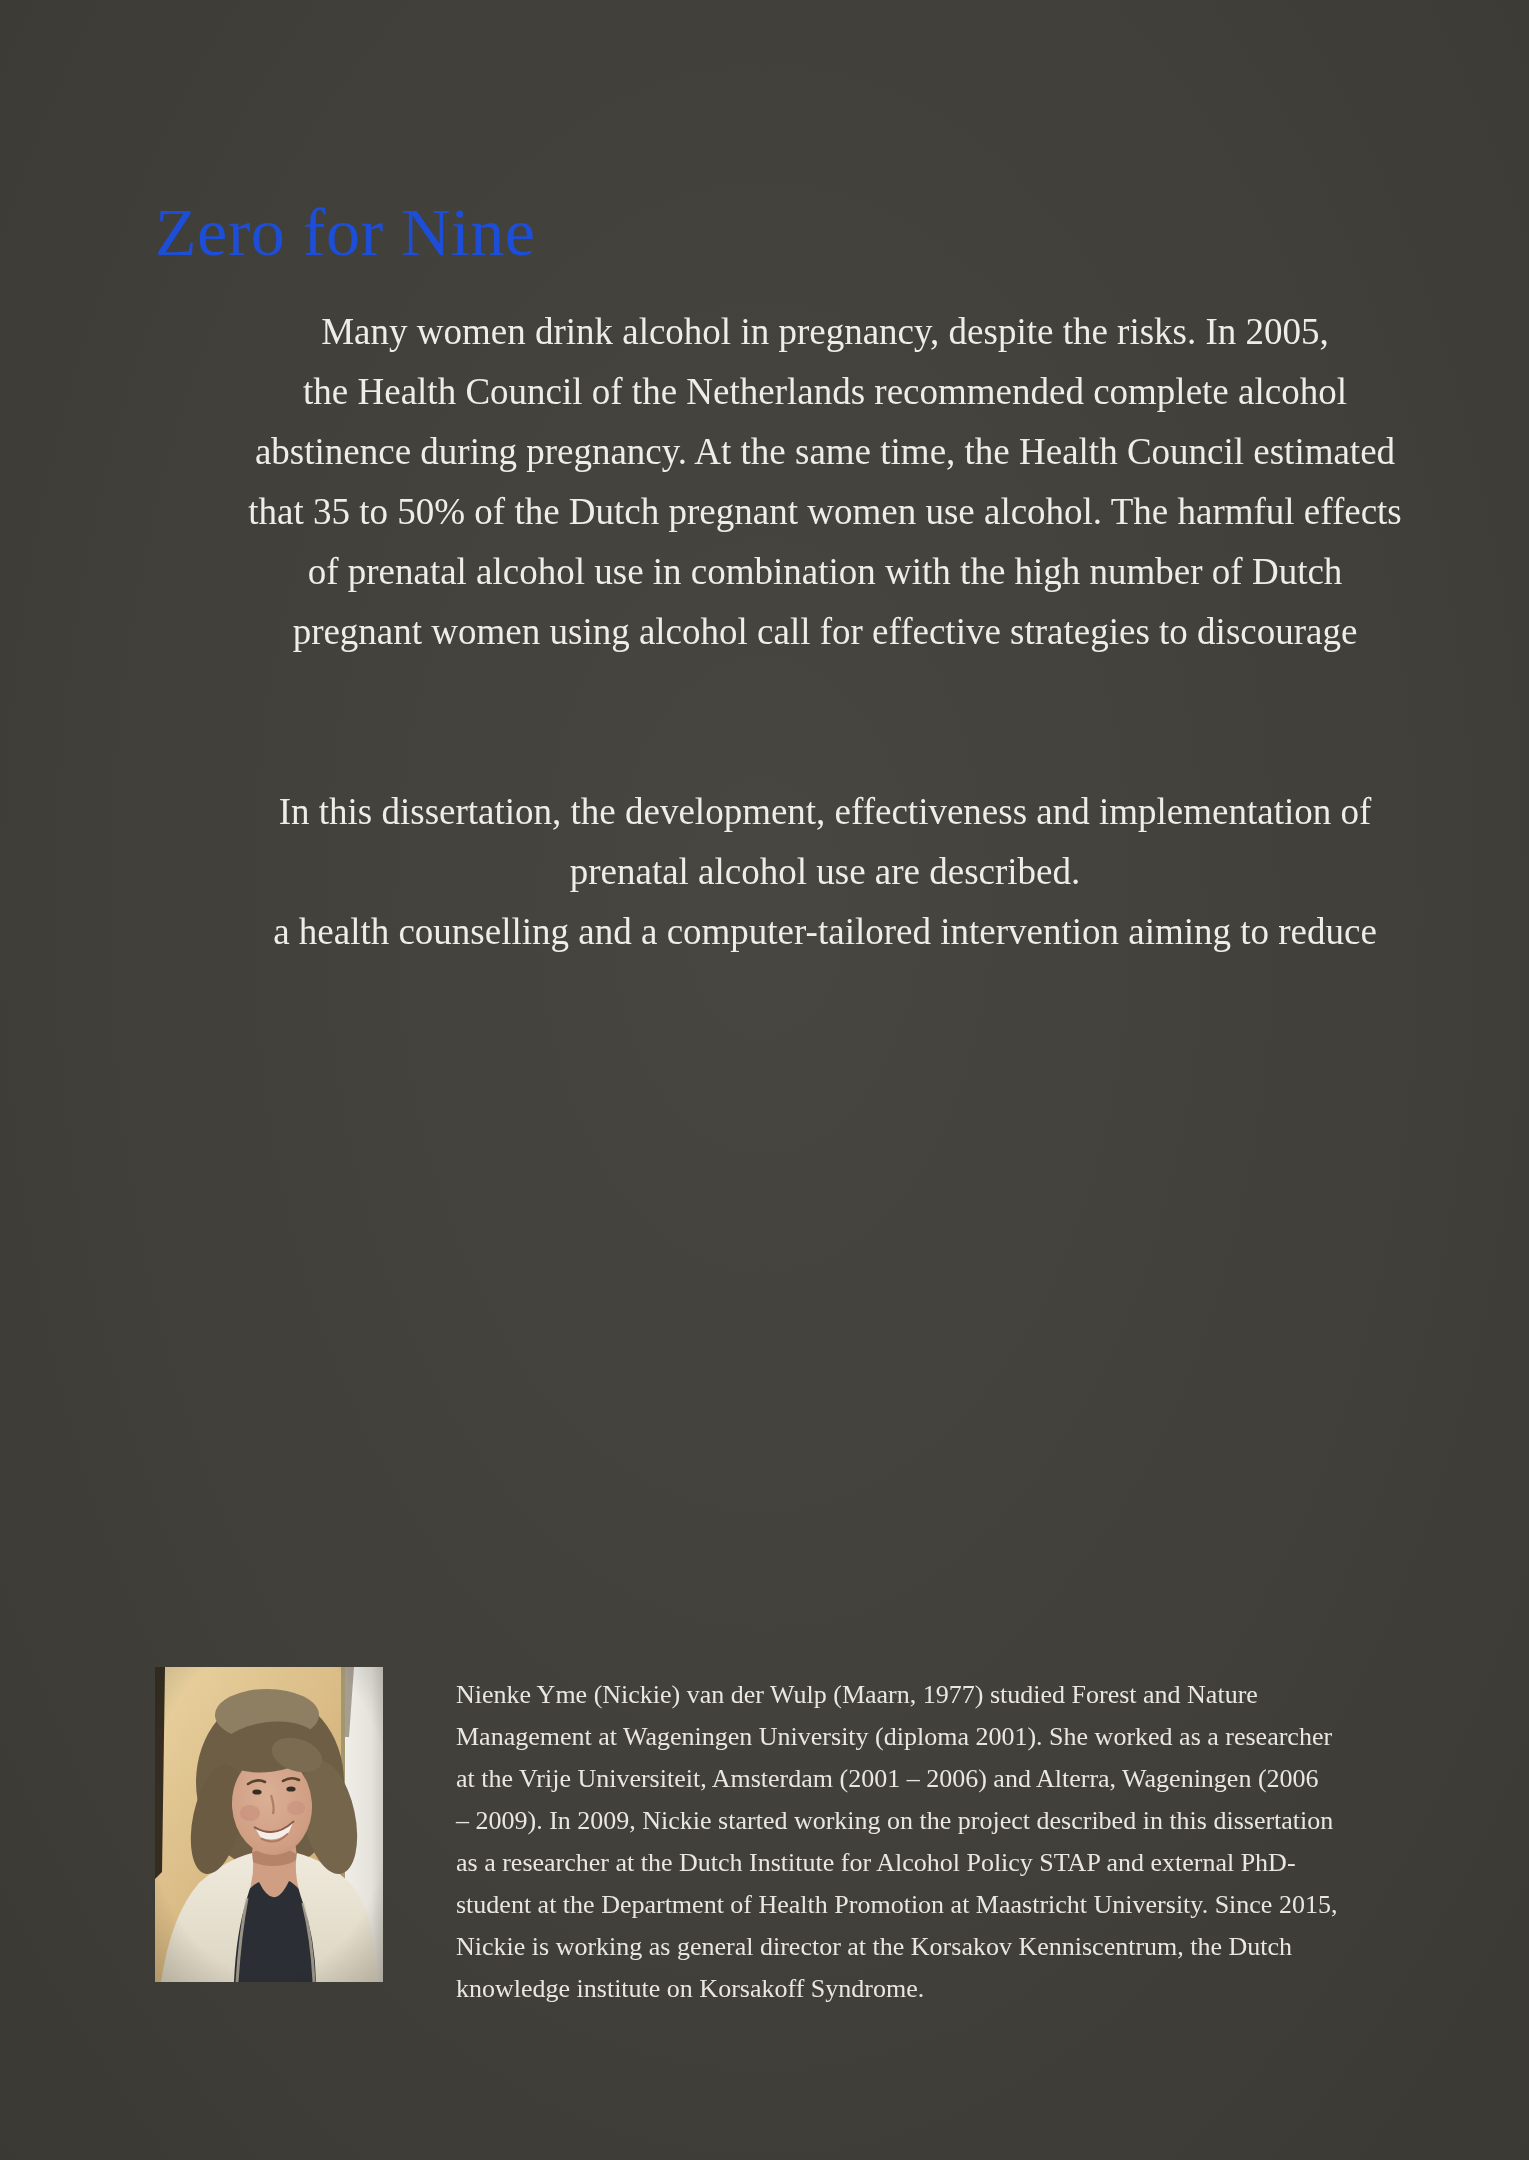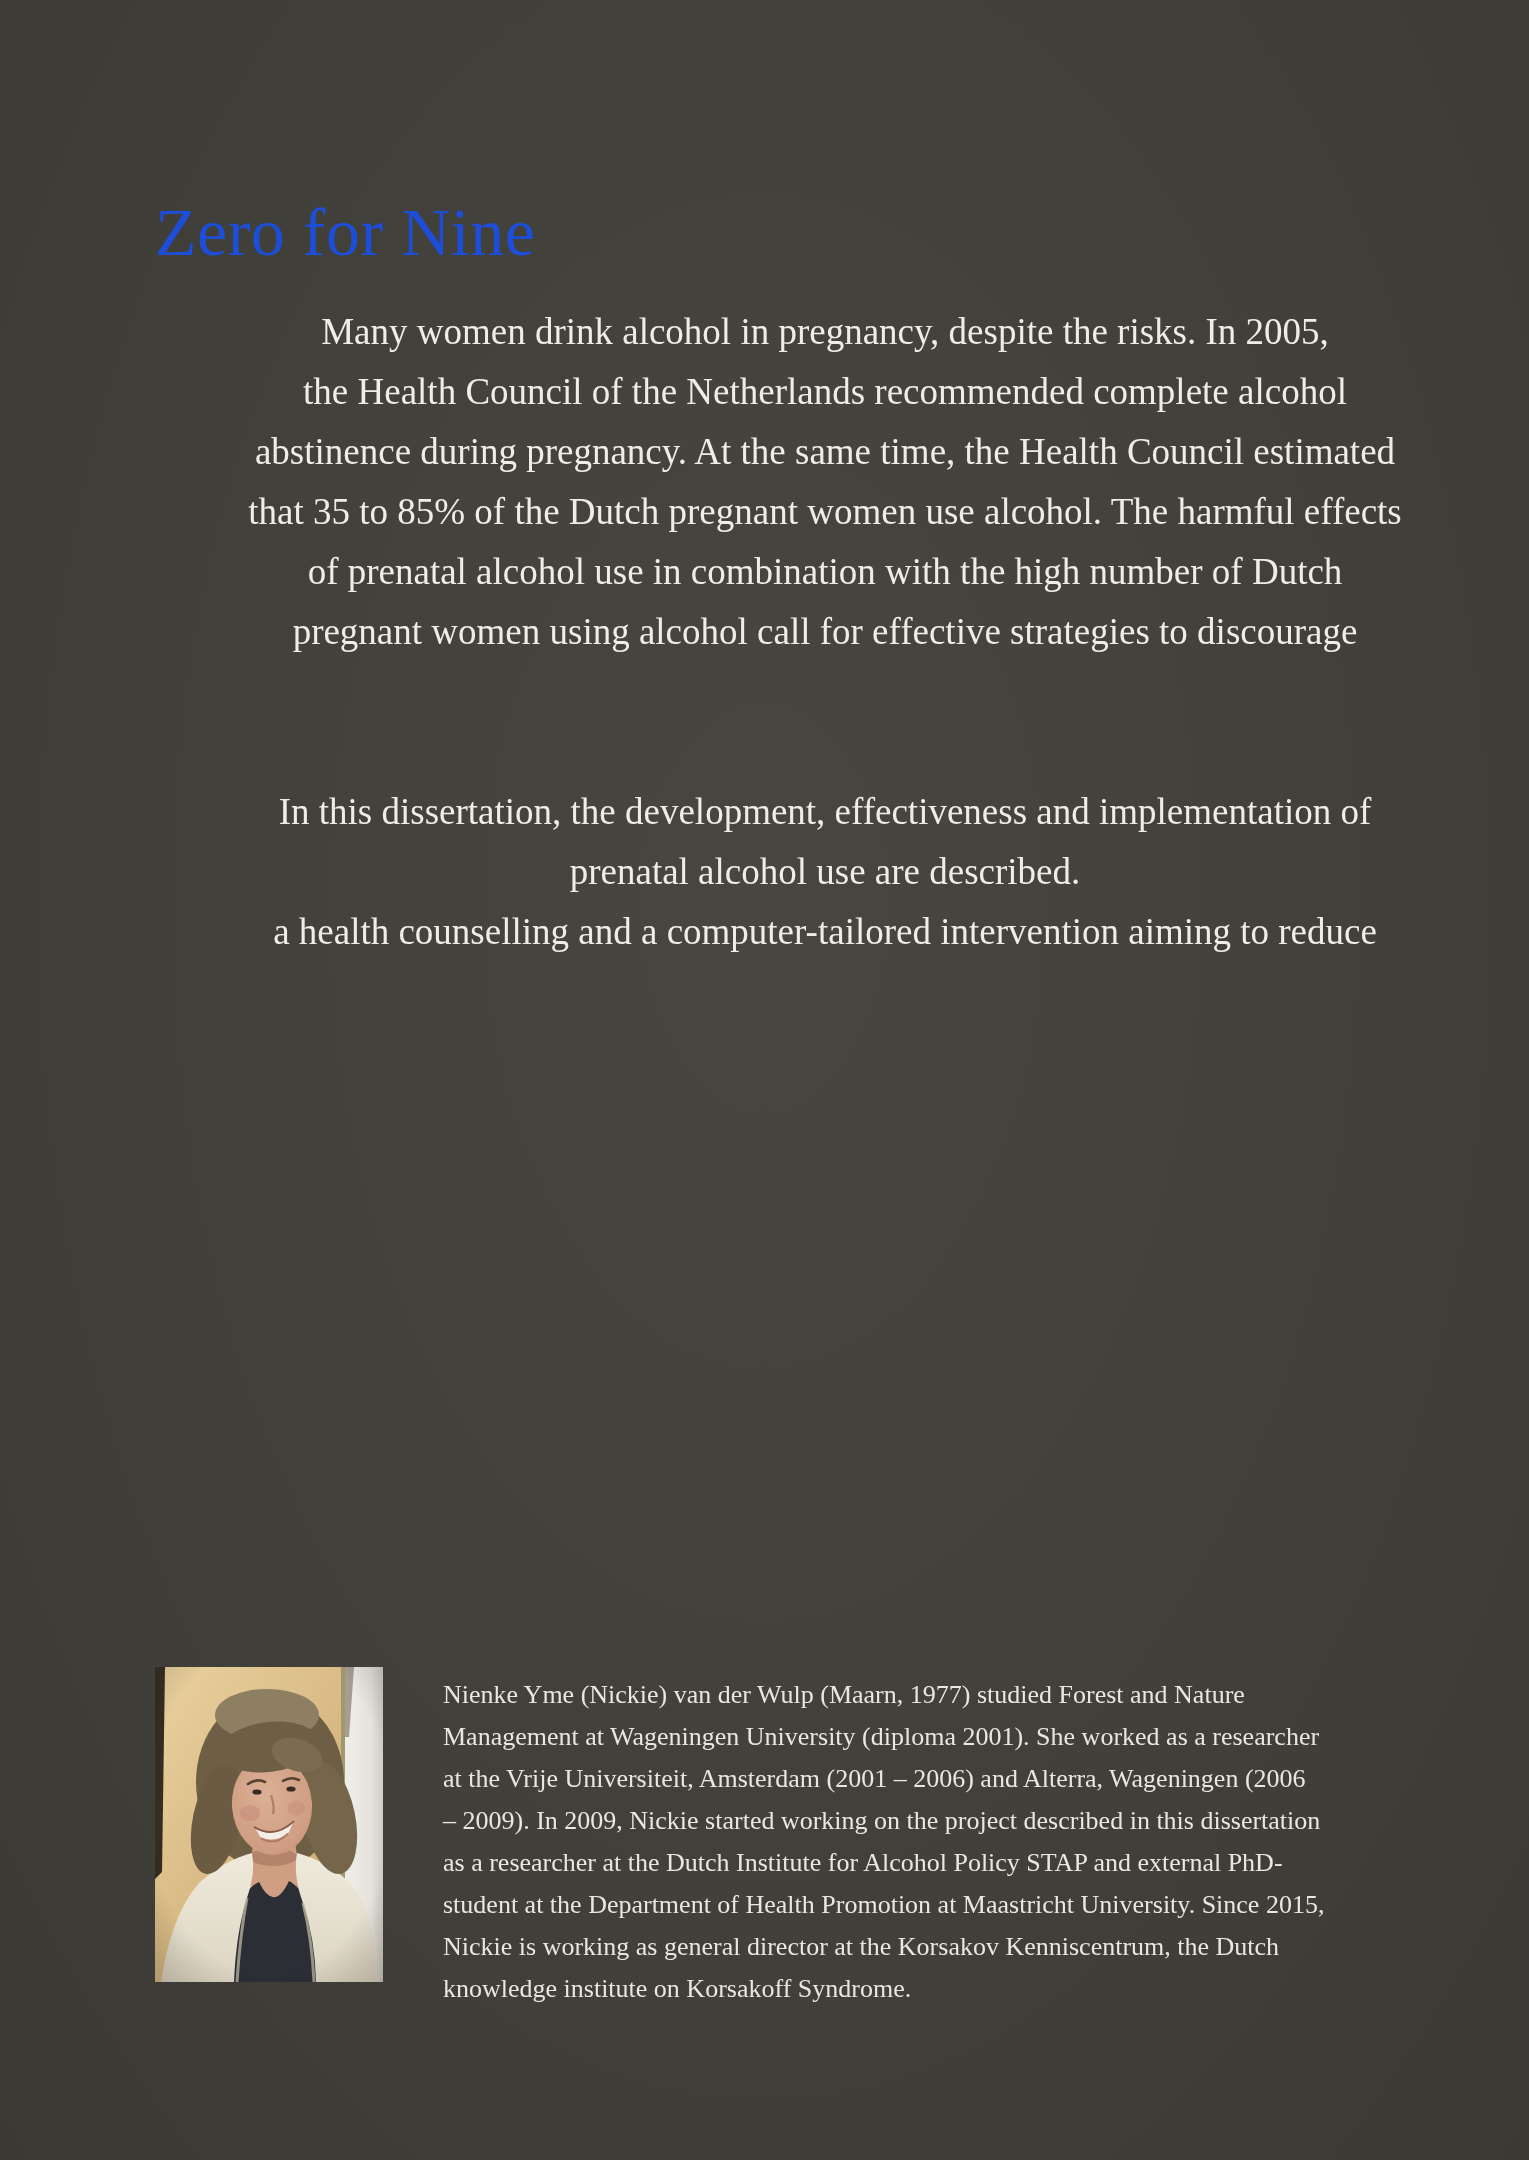--- a/index.html
+++ b/index.html
@@ -41,41 +41,41 @@
   .photo {
     position: absolute;
     left: 155px;
     top: 1667px;
     width: 228px;
     height: 315px;
     display: block;
   }
   .bio {
     position: absolute;
-    left: 443px;
+    left: 456px;
     top: 1674px;
     width: 1060px;
     color: #E9E7E0;
     font-size: 26px;
   }
   .bio .line {
     line-height: 42px;
     white-space: nowrap;
   }
 </style>
 </head>
 <body>
 
 <h1 class="title">Zero for Nine</h1>
 
 <div class="intro-para" id="para1">
     <div class="line">Many women drink alcohol in pregnancy, despite the risks. In 2005,</div>
     <div class="line">the Health Council of the Netherlands recommended complete alcohol</div>
     <div class="line">abstinence during pregnancy. At the same time, the Health Council estimated</div>
-    <div class="line">that 35 to 85% of the Dutch pregnant women use alcohol. The harmful effects</div>
+    <div class="line">that 35 to 50% of the Dutch pregnant women use alcohol. The harmful effects</div>
     <div class="line">of prenatal alcohol use in combination with the high number of Dutch</div>
     <div class="line">pregnant women using alcohol call for effective strategies to discourage</div>
   </div>
 
 <div class="intro-para" id="para2">
     <div class="line">In this dissertation, the development, effectiveness and implementation of</div>
     <div class="line">prenatal alcohol use are described.</div>
     <div class="line">a health counselling and a computer-tailored intervention aiming to reduce</div>
   </div>
 

